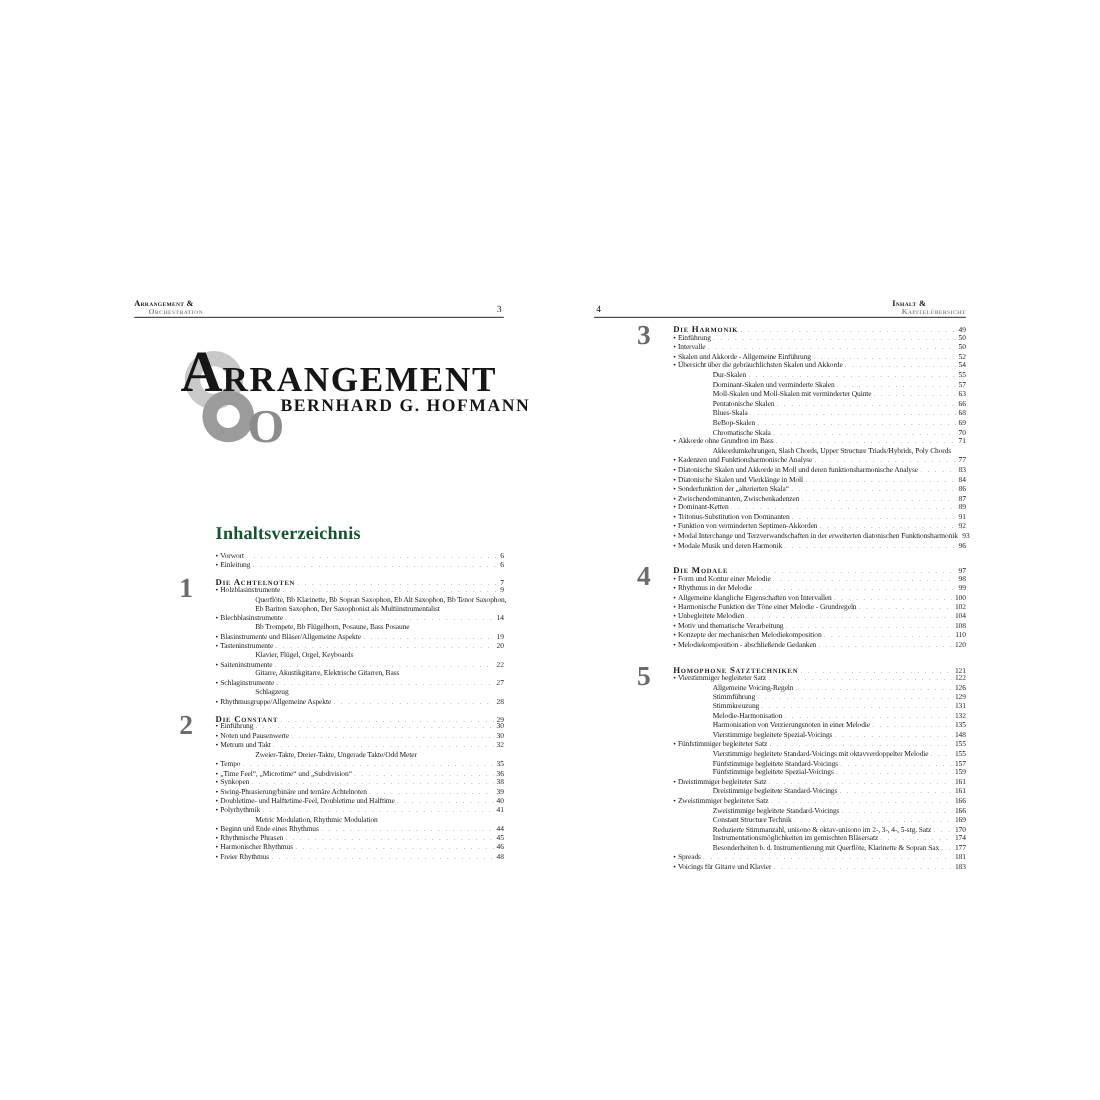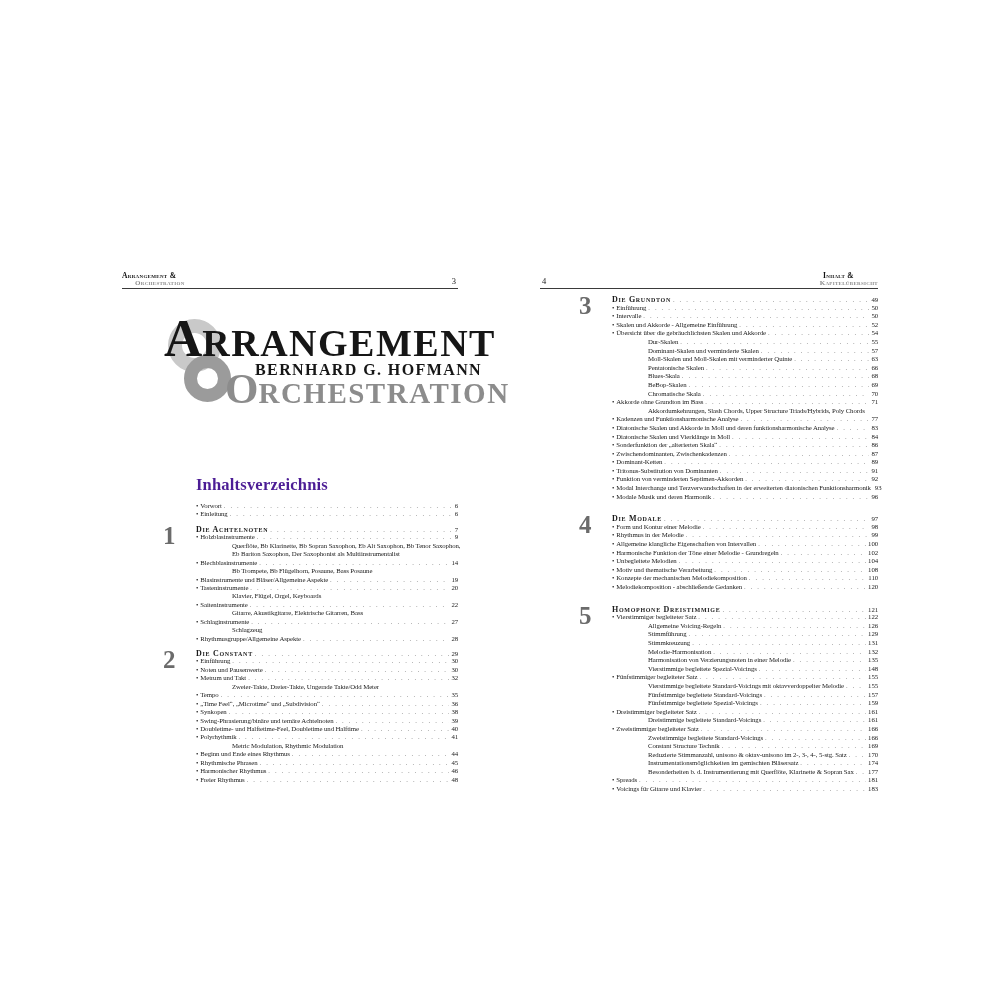--- a/index.html
+++ b/index.html
@@ -12,39 +12,39 @@
   .page-right { left:540px; width:338px; }
 
   
   .hdr-rule { position:absolute; top:252px; left:0; right:0; border-top:1px solid #3a3a3a; }
   .hdr-l1 { position:absolute; top:235px; font-size:7.6px; font-weight:bold; font-variant:small-caps; letter-spacing:0.3px; color:#111; white-space:nowrap; }
   .hdr-l2 { position:absolute; top:243px; font-size:7px;  font-weight:bold; font-variant:small-caps; letter-spacing:0.3px; color:#8d8d8d; white-space:nowrap; }
   .folio { position:absolute; top:240px; font-size:8.5px; color:#222; }
   .page-left  .hdr-l1 { left:0; }
   .page-left  .hdr-l2 { left:13px; }
   .page-left  .folio  { right:2px; }
-  .page-right .hdr-l1 { right:24px; }
+  .page-right .hdr-l1 { right:36px; }
   .page-right .hdr-l2 { right:0; }
   .page-right .folio  { left:2px; }
 
   
   .ring { position:absolute; border-radius:50%; box-sizing:border-box; }
   .ring-light { left:46px;  top:283px; width:53px; height:53px; border:14px solid #c9c9c9; }
   .ring-dark  { left:62px;  top:319px; width:47px; height:47px; border:13px solid #9b9b9b; }
   .logo-line { position:absolute; display:flex; align-items:baseline; white-space:nowrap; font-weight:bold; line-height:1; }
   .logo-line1 { left:42px; top:276px; color:#161616; }
   .logo-line1 .initial { font-size:53px; letter-spacing:0; }
-  .logo-line1 .rest    { font-size:38px; letter-spacing:1.5px;text-align:center; }
+  .logo-line1 .rest    { font-size:32px; letter-spacing:1.5px;text-align:center; }
   .logo-line2 { left:103px; top:331px; color:#8c8c8c; }
   .logo-line2 .initial { font-size:43px; }
   .logo-line2 .rest    { font-size:29px; letter-spacing:1.5px; }
   .logo-author { position:absolute; left:133px; top:325px; font-size:16px; font-weight:bold; letter-spacing:1.4px; color:#161616; white-space:nowrap; }
 
   
-  .toc-title { position:absolute; left:74px; top:439px; font-size:16.5px; font-weight:bold; letter-spacing:0.2px; color:#4c1d95; }
+  .toc-title { position:absolute; left:74px; top:439px; font-size:16.5px; font-weight:bold; letter-spacing:0.2px; color:#14532d; }
   .toc { position:absolute; }
   .toc-left  { left:74px; top:466px; width:262px; }
   .toc-right { left:72px; top:259px; width:266px; }
 
   .row { position:relative; display:flex; align-items:baseline; font-size:6.8px; letter-spacing:-0.1px; color:#222; }
   .toc-left  .row { height:8.45px; }
   .toc-right .row { height:8.6px; }
   .toc-left  .row.chapter { margin-top:6px; }
   .toc-right .row.chapter { margin-top:13px; }
   .toc-right .row.chapter:first-child { margin-top:0; }
@@ -71,21 +71,20 @@
     <div>
       <div class="ring ring-light"></div>
       <div class="ring ring-dark"></div>
       <div class="logo-line logo-line1">
         <span class="initial">A</span>
           <span class="rest">RRANGEMENT</span>
       </div>
       <div class="logo-author">BERNHARD G. HOFMANN</div>
       <div class="logo-line logo-line2">
         <span class="initial">O</span>
-          <span class="rest">RCHESTRATION</span>
       </div>
     </div>
 
     <div class="toc-title">Inhaltsverzeichnis</div>
     <div class="toc toc-left" id="toc-left">
         <div class="row bullet">
           <span class="mark">•</span>
           <span class="txt">Vorwort</span>
           <span class="leader">. . . . . . . . . . . . . . . . . . . . . . . . . . . . . . . . . . . . . . . . . . . . . . . . . . . . . . . . . . . . . . . . . . . . . . . . . . . . . . . .</span>
           <span class="pgn">6</span>
@@ -257,21 +256,21 @@
 
   <div class="page page-right">
     <div class="folio">4</div>
     <div class="hdr-l1">Inhalt &amp;</div>
     <div class="hdr-l2">Kapitelübersicht</div>
     <div class="hdr-rule"></div>
 
     <div class="toc toc-right" id="toc-right">
         <div class="row chapter">
           <span class="num">3</span>
-          <span class="txt">Die Grundton</span>
+          <span class="txt">Die Harmonik</span>
           <span class="leader">. . . . . . . . . . . . . . . . . . . . . . . . . . . . . . . . . . . . . . . . . . . . . . . . . . . . . . . . . . . . . . . . . . . . . . . . . . . . . . . .</span>
           <span class="pgn">49</span>
         </div>
         <div class="row bullet">
           <span class="mark">•</span>
           <span class="txt">Einführung</span>
           <span class="leader">. . . . . . . . . . . . . . . . . . . . . . . . . . . . . . . . . . . . . . . . . . . . . . . . . . . . . . . . . . . . . . . . . . . . . . . . . . . . . . . .</span>
           <span class="pgn">50</span>
         </div>
         <div class="row bullet">
@@ -445,21 +444,21 @@
           <span class="pgn">110</span>
         </div>
         <div class="row bullet">
           <span class="mark">•</span>
           <span class="txt">Melodiekomposition - abschließende Gedanken</span>
           <span class="leader">. . . . . . . . . . . . . . . . . . . . . . . . . . . . . . . . . . . . . . . . . . . . . . . . . . . . . . . . . . . . . . . . . . . . . . . . . . . . . . . .</span>
           <span class="pgn">120</span>
         </div>
         <div class="row chapter">
           <span class="num">5</span>
-          <span class="txt">Homophone Dreistimmige</span>
+          <span class="txt">Homophone Satztechniken</span>
           <span class="leader">. . . . . . . . . . . . . . . . . . . . . . . . . . . . . . . . . . . . . . . . . . . . . . . . . . . . . . . . . . . . . . . . . . . . . . . . . . . . . . . .</span>
           <span class="pgn">121</span>
         </div>
         <div class="row bullet">
           <span class="mark">•</span>
           <span class="txt">Vierstimmiger begleiteter Satz</span>
           <span class="leader">. . . . . . . . . . . . . . . . . . . . . . . . . . . . . . . . . . . . . . . . . . . . . . . . . . . . . . . . . . . . . . . . . . . . . . . . . . . . . . . .</span>
           <span class="pgn">122</span>
         </div>
         <div class="row sub">

